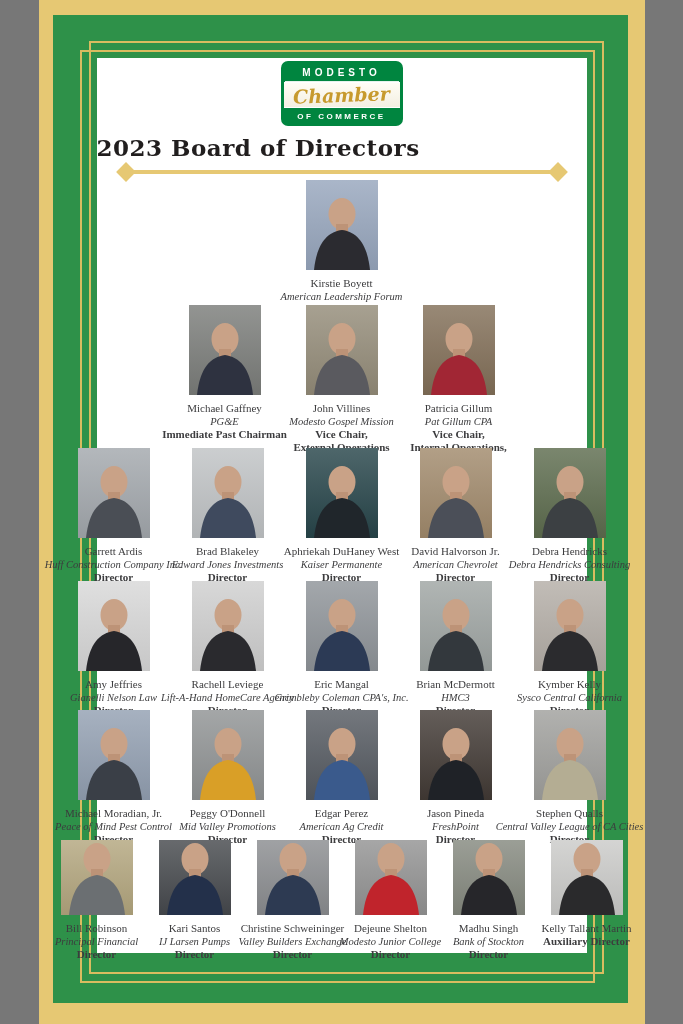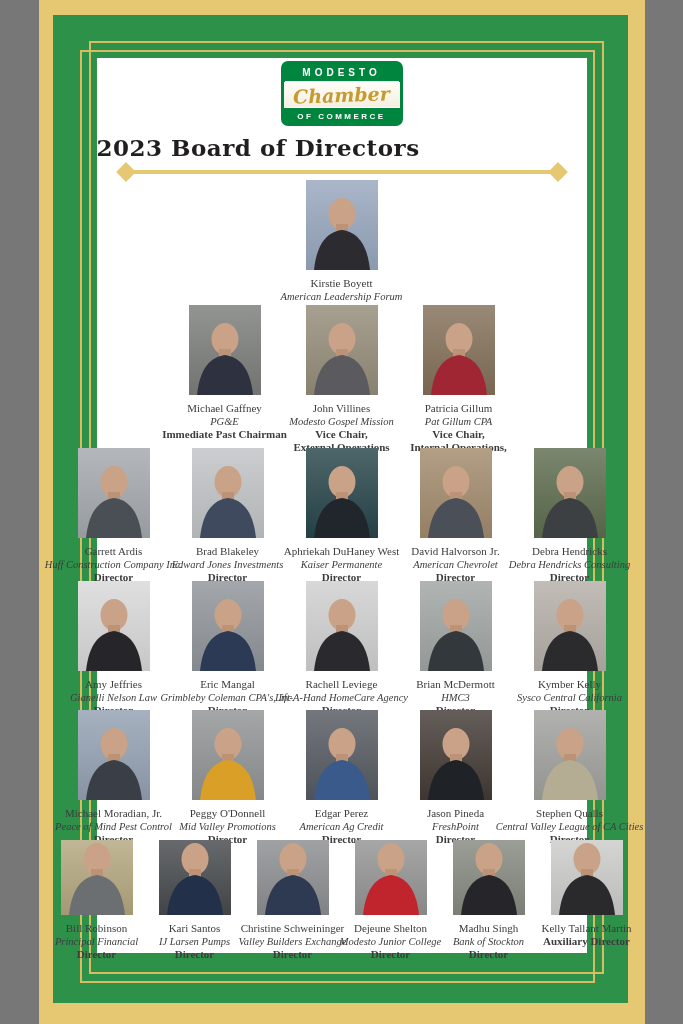--- a/index.html
+++ b/index.html
@@ -265,46 +265,46 @@
         <rect x="30" y="44" width="12" height="10" fill="#BD9377"></rect>
         <path class="torso" d="M36 50 C 22 52 11 62 8 90 L64 90 C 61 62 50 52 36 50 Z" fill="#26262A"></path>
       </svg>
     </div>
     <div class="member-name">Amy Jeffries</div>
     <div class="member-company">Gianelli Nelson Law</div>
     <div class="member-role">Director</div>
   </div>
 
   <div class="card">
+    <div class="photo" style="background: linear-gradient(rgba(255, 255, 255, 0.18), rgba(0, 0, 0, 0.08)), rgb(207, 207, 207);">
+      <svg viewBox="0 0 72 90" preserveAspectRatio="xMidYMax slice">
+        <ellipse class="head" cx="36" cy="34" rx="13.5" ry="16" fill="#C9A287"></ellipse>
+        <rect x="30" y="44" width="12" height="10" fill="#BD9377"></rect>
+        <path class="torso" d="M36 50 C 22 52 11 62 8 90 L64 90 C 61 62 50 52 36 50 Z" fill="#2A2A2E"></path>
+      </svg>
+    </div>
+    <div class="member-name">Rachell Leviege</div>
+    <div class="member-company">Lift-A-Hand HomeCare Agency</div>
+    <div class="member-role">Director</div>
+  </div>
+
+  <div class="card">
     <div class="photo" style="background: linear-gradient(rgba(255, 255, 255, 0.18), rgba(0, 0, 0, 0.08)), rgb(143, 148, 153);">
       <svg viewBox="0 0 72 90" preserveAspectRatio="xMidYMax slice">
         <ellipse class="head" cx="36" cy="34" rx="13.5" ry="16" fill="#C9A287"></ellipse>
         <rect x="30" y="44" width="12" height="10" fill="#BD9377"></rect>
         <path class="torso" d="M36 50 C 22 52 11 62 8 90 L64 90 C 61 62 50 52 36 50 Z" fill="#2C3A55"></path>
       </svg>
     </div>
     <div class="member-name">Eric Mangal</div>
     <div class="member-company">Grimbleby Coleman CPA's, Inc.</div>
     <div class="member-role">Director</div>
   </div>
 
   <div class="card">
-    <div class="photo" style="background: linear-gradient(rgba(255, 255, 255, 0.18), rgba(0, 0, 0, 0.08)), rgb(207, 207, 207);">
-      <svg viewBox="0 0 72 90" preserveAspectRatio="xMidYMax slice">
-        <ellipse class="head" cx="36" cy="34" rx="13.5" ry="16" fill="#C9A287"></ellipse>
-        <rect x="30" y="44" width="12" height="10" fill="#BD9377"></rect>
-        <path class="torso" d="M36 50 C 22 52 11 62 8 90 L64 90 C 61 62 50 52 36 50 Z" fill="#2A2A2E"></path>
-      </svg>
-    </div>
-    <div class="member-name">Rachell Leviege</div>
-    <div class="member-company">Lift-A-Hand HomeCare Agency</div>
-    <div class="member-role">Director</div>
-  </div>
-
-  <div class="card">
     <div class="photo" style="background: linear-gradient(rgba(255, 255, 255, 0.18), rgba(0, 0, 0, 0.08)), rgb(159, 165, 163);">
       <svg viewBox="0 0 72 90" preserveAspectRatio="xMidYMax slice">
         <ellipse class="head" cx="36" cy="34" rx="13.5" ry="16" fill="#C9A287"></ellipse>
         <rect x="30" y="44" width="12" height="10" fill="#BD9377"></rect>
         <path class="torso" d="M36 50 C 22 52 11 62 8 90 L64 90 C 61 62 50 52 36 50 Z" fill="#33383D"></path>
       </svg>
     </div>
     <div class="member-name">Brian McDermott</div>
     <div class="member-company">HMC3</div>
     <div class="member-role">Director</div>

